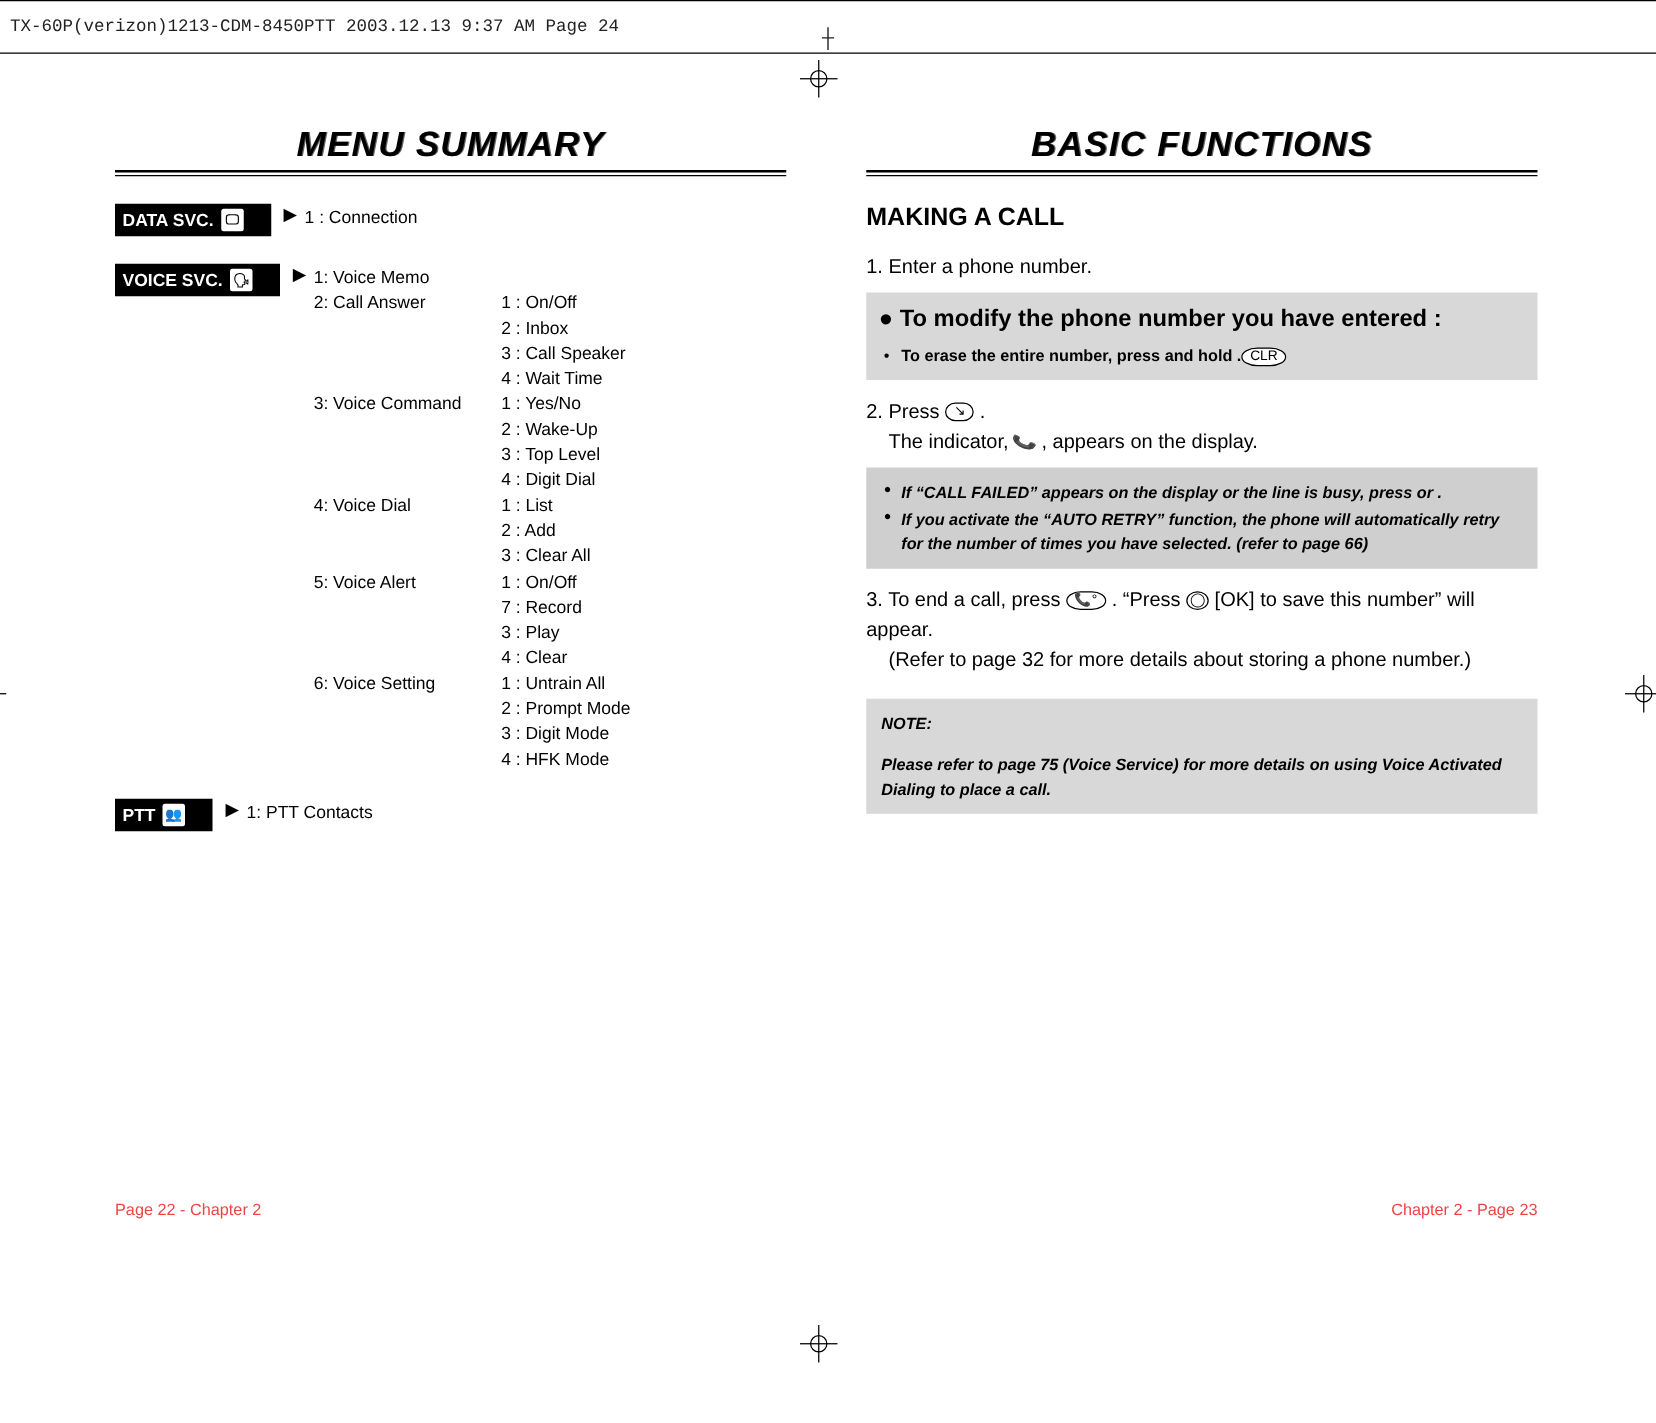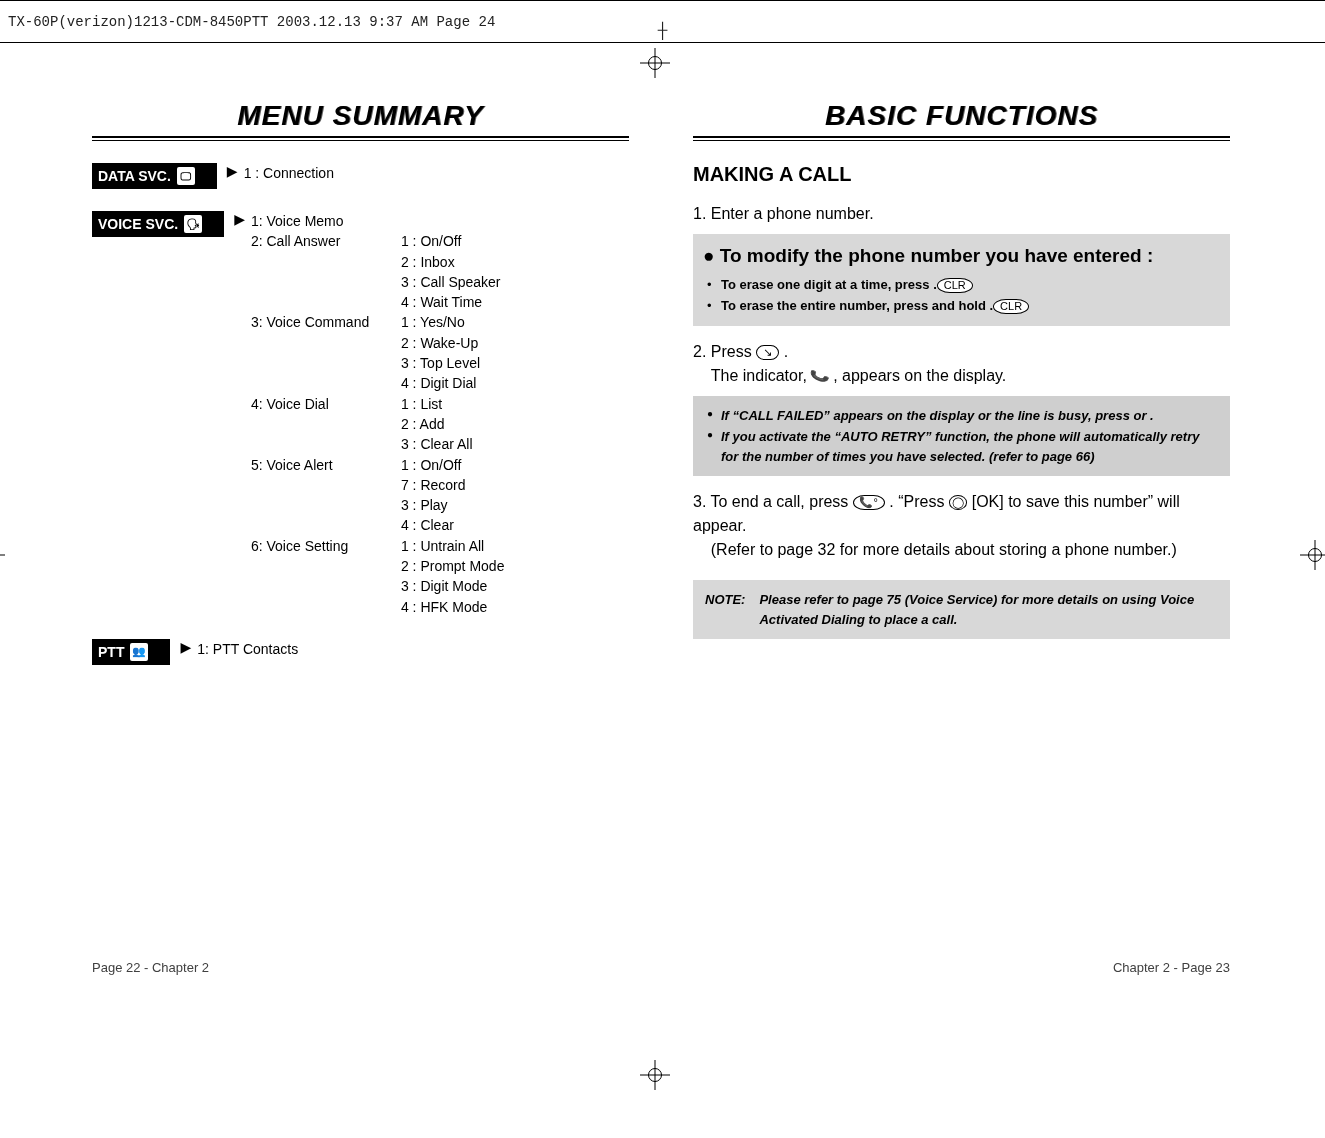--- a/index.html
+++ b/index.html
@@ -115,21 +115,21 @@
   .reg-cross::before, .reg-cross::after {
     content:""; position:absolute; background:#000;
   }
   .reg-cross::before { left:50%; top:0; width:1px; height:100%; transform:translateX(-50%);}
   .reg-cross::after  { top:50%; left:0; height:1px; width:100%; transform:translateY(-50%);}
   .reg-cross .circ { position:absolute; left:50%; top:50%; width:14px; height:14px; border:1px solid #000; border-radius:50%; transform:translate(-50%,-50%);}
   .cross-top  { left: 640px; top: 48px; }
   .cross-bot  { left: 640px; top: 1060px; }
   .cross-left { left: -25px; top: 540px; }
   .cross-right{ left: 1300px; top: 540px; }
-  .footers { position:absolute; top: 960px; font-size: 13px; color:#404040; }
+  .footers { position:absolute; top: 960px; font-size: 13px; color:#ef4444; }
   .foot-l { left: 92px; }
   .foot-r { right: 95px; }
 </style>
 </head>
 <body>
 
 <div class="top-bar">
   <span>TX-60P(verizon)1213-CDM-8450PTT  2003.12.13  9:37 AM  Page 24</span>
   <span class="tick">┼</span>
 </div>
@@ -263,21 +263,20 @@
     <div class="dblrule"></div>
 
     <div class="h2">MAKING A CALL</div>
 
     <div class="body">
       <p>1. Enter a phone number.</p>
 
       <div class="gray-box">
         <div class="hdr">To modify the phone number you have entered :</div>
         <ul>
-          <li class="dot"><b><span>To erase one digit at a time, press       .</span></b><span class="key-oval">CLR</span></li>
           <li class="dot"><b><span>To erase the entire number, press and hold       .</span></b><span class="key-oval">CLR</span></li>
         </ul>
       </div>
 
       <p>
         <span>2. Press </span><span class="key-oval">↘</span><span> .</span><br>
         &nbsp;&nbsp;&nbsp;&nbsp;<span>The indicator, </span><span class="phone-icon">📞</span><span> , appears on the display.</span>
       </p>
 
       <div class="gray-box dark">
@@ -285,21 +284,21 @@
           <li class="bul"><b><i><span>If “CALL FAILED” appears on the display or the line is busy, press        or        .</span></i></b></li>
           <li class="bul"><b><i><span>If you activate the “AUTO RETRY” function, the phone will automatically retry for the number of times you have selected. (refer to page 66)</span></i></b></li>
         </ul>
       </div>
 
       <p>
         <span>3. To end a call, press </span><span class="key-oval">📞°</span><span> . “Press </span><span class="key-oval" style="border-radius:50%; padding:0 2px;">◯</span><span> [OK] to save this number” will appear.</span><br>
         &nbsp;&nbsp;&nbsp;&nbsp;<span>(Refer to page 32 for more details about storing a phone number.)</span>
       </p>
 
-      <div class="note-box" style="margin-top:18px;">
+      <div class="note-box" style="margin-top:18px;flex-direction:column;">
         <span class="lbl">NOTE:</span>
         <span><b><i><span>Please refer to page 75 (Voice Service) for more details on using Voice Activated Dialing to place a call.</span></i></b></span>
       </div>
     </div>
   </div>
 </div>
 
 <div class="footers foot-l">Page 22 - Chapter 2</div>
 <div class="footers foot-r" style="left:auto;">Chapter 2 - Page 23</div>
 

